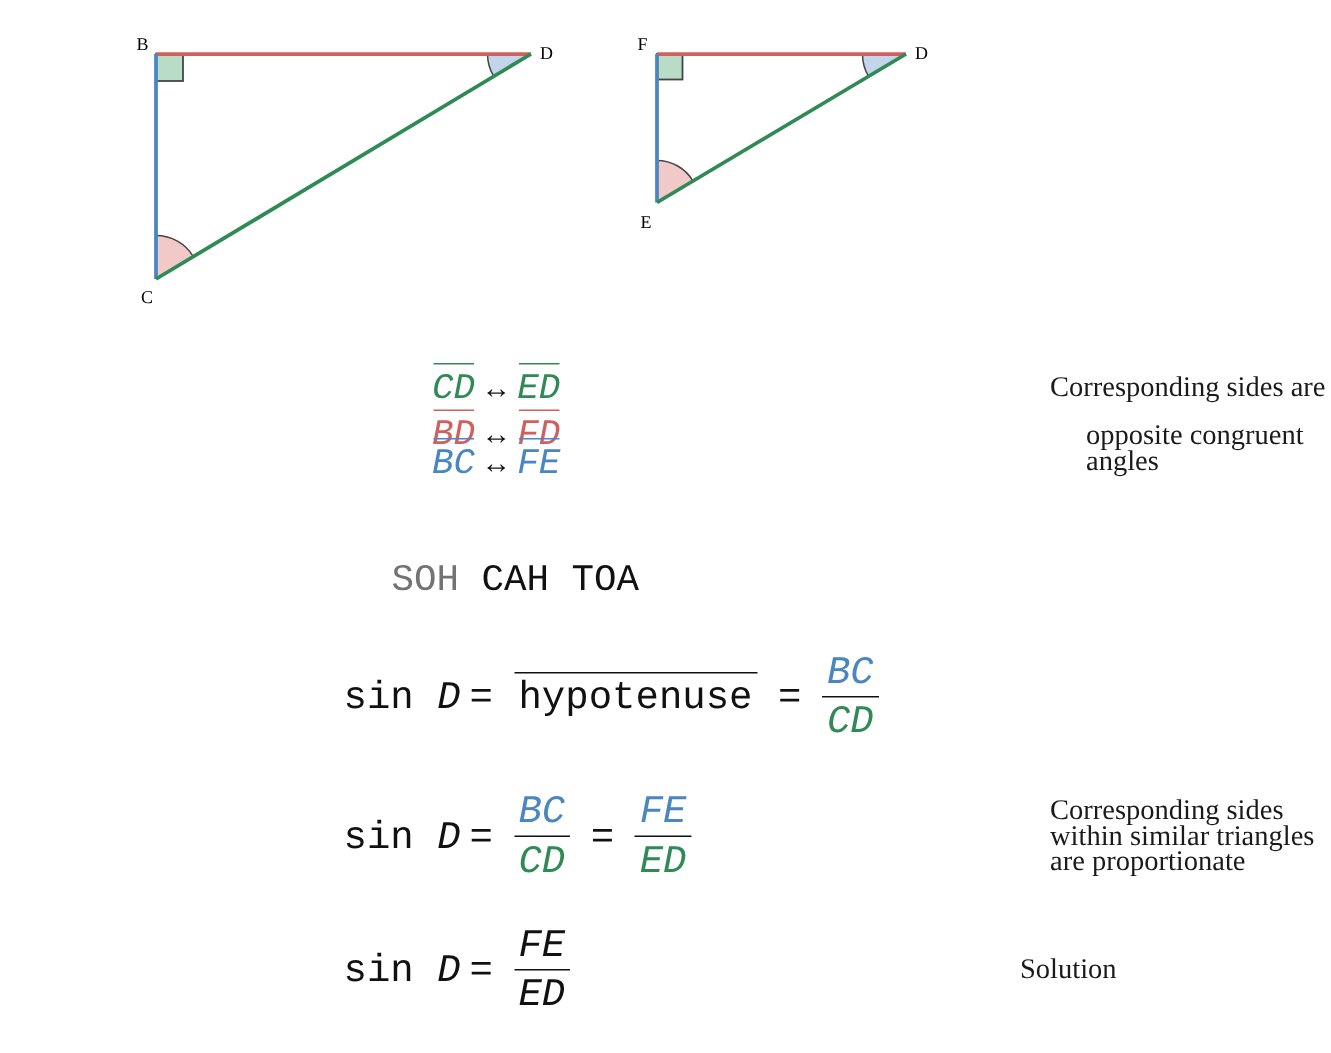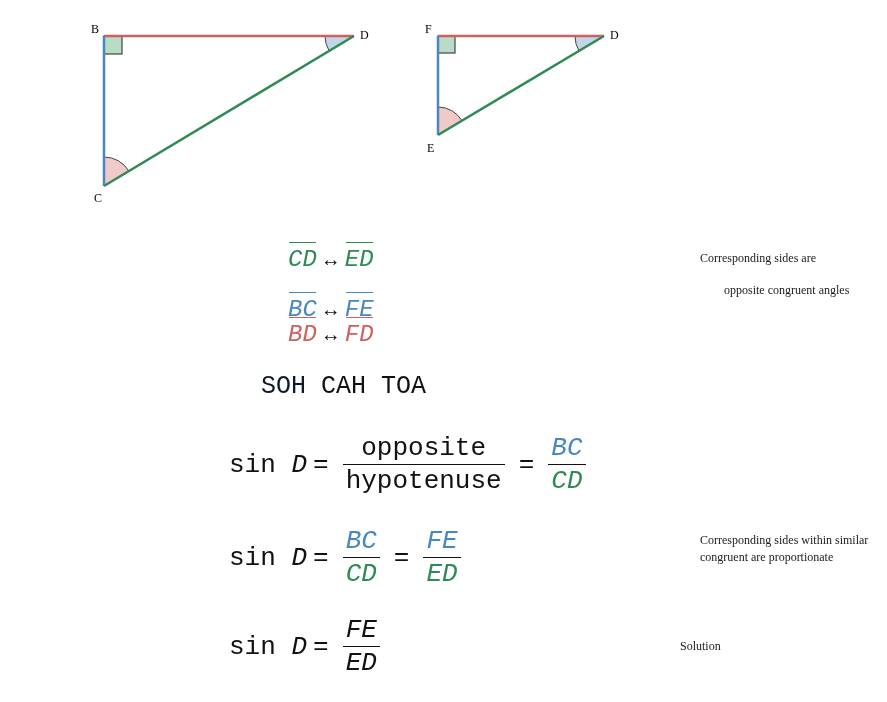--- a/index.html
+++ b/index.html
@@ -1,31 +1,31 @@
 <!DOCTYPE html>
 <html><head>
 <meta charset="utf-8">
 <style>
   html, body { margin:0; padding:0; background:#ffffff; }
   body { width:887px; height:702px; position:relative; overflow:hidden;
          font-family:"DejaVu Serif", "Liberation Serif", serif; color:#111; }
   .abs { position:absolute; }
   svg.fig { position:absolute; left:0; top:0; }
   .vlabel { font-family:"Liberation Serif", serif; font-size:12px; }
-  .note { position:absolute; font-family:"Liberation Serif", "DejaVu Serif", serif; font-size:12px; line-height:17px; color:#1a1a1a; }
+  .note { position:absolute; font-family:"Liberation Serif", "DejaVu Serif", serif; font-size:19px; line-height:17px; color:#1a1a1a; }
   .math { font-family:Liberation Mono, monospace; }
   .it { font-style:italic; }
   .ov { position:relative; display:inline-block; padding-top:3px; }
   .ov::before { content:""; position:absolute; left:1px; right:1px; top:0; border-top:1.5px solid currentColor; }
   .corr-row { position:absolute; left:288px; font-size:24px; height:30px; line-height:30px; white-space:nowrap; }
   .arrow { color:#111; font-style:normal; font-size:20px; margin:0 8px; }
   .green { color:#2f8a55; }
   .red { color:#d0605e; }
   .blue { color:#4a86bf; }
-  .orange { color:#0f172a; }
+  .orange { color:#737373; }
   .eq { position:absolute; font-size:26px; display:flex; align-items:center; white-space:nowrap;margin-left:32px; }
   .frac { display:inline-flex; flex-direction:column; align-items:center; margin:0 8px; }
   .frac .num, .frac .den { padding:0 3px; line-height:32px; }
   .frac .bar { align-self:stretch; border-top:1.5px solid #111; }
   .op { margin:0 6px; }
 </style>
 </head>
 <body>
 
 <svg class="fig" width="887" height="220">
@@ -58,41 +58,40 @@
     <line x1="438" y1="135" x2="604" y2="36" stroke="#2f8a55" stroke-width="2.5"></line>
     <text x="425" y="33" class="vlabel">F</text>
     <text x="610" y="39" class="vlabel">D</text>
     <text x="427" y="152" class="vlabel">E</text>
   </g>
 </svg>
 
 <div class="corr-row math it green" style="top:242px;">
   <span class="ov">CD</span><span class="arrow">↔</span><span class="ov">ED</span>
 </div>
-<div class="corr-row math it red" style="top:273px;margin-top:44px;">
+<div class="corr-row math it red" style="top:273px;">
   <span class="ov">BD</span><span class="arrow">↔</span><span class="ov">FD</span>
 </div>
 <div class="corr-row math it blue" style="top:292px;">
   <span class="ov">BC</span><span class="arrow">↔</span><span class="ov">FE</span>
 </div>
 
 <div class="note" style="left:700px; top:250px;">Corresponding sides are</div>
 <div class="note" style="left:700px; top:282px;margin-left:24px;">opposite congruent angles</div>
 
 <div class="abs math" style="left:261px; top:372px; font-size:25px; white-space:nowrap;">
   <span class="orange">SOH</span>
   <span>CAH</span>
   <span>TOA</span>
 </div>
 
 <div class="eq math" style="left:197px; top:432px;">
   <span>sin</span>&nbsp;<span class="it">D</span>
   <span class="op">=</span>
   <span class="frac">
-    <span class="num">opposite</span>
     <span class="bar"></span>
     <span class="den">hypotenuse</span>
   </span>
   <span class="op">=</span>
   <span class="frac it">
     <span class="num blue">BC</span>
     <span class="bar"></span>
     <span class="den green">CD</span>
   </span>
 </div>
@@ -116,14 +115,14 @@
 <div class="eq math" style="left:197px; top:614px;">
   <span>sin</span>&nbsp;<span class="it">D</span>
   <span class="op">=</span>
   <span class="frac it">
     <span class="num">FE</span>
     <span class="bar"></span>
     <span class="den">ED</span>
   </span>
 </div>
 
-<div class="note" style="left:700px; top:532px; width:180px;">Corresponding sides within similar congruent are proportionate</div>
+<div class="note" style="left:700px; top:532px; width:180px;">Corresponding sides within similar triangles are proportionate</div>
 <div class="note" style="left:680px; top:638px;">Solution</div>
 
 </body></html>

